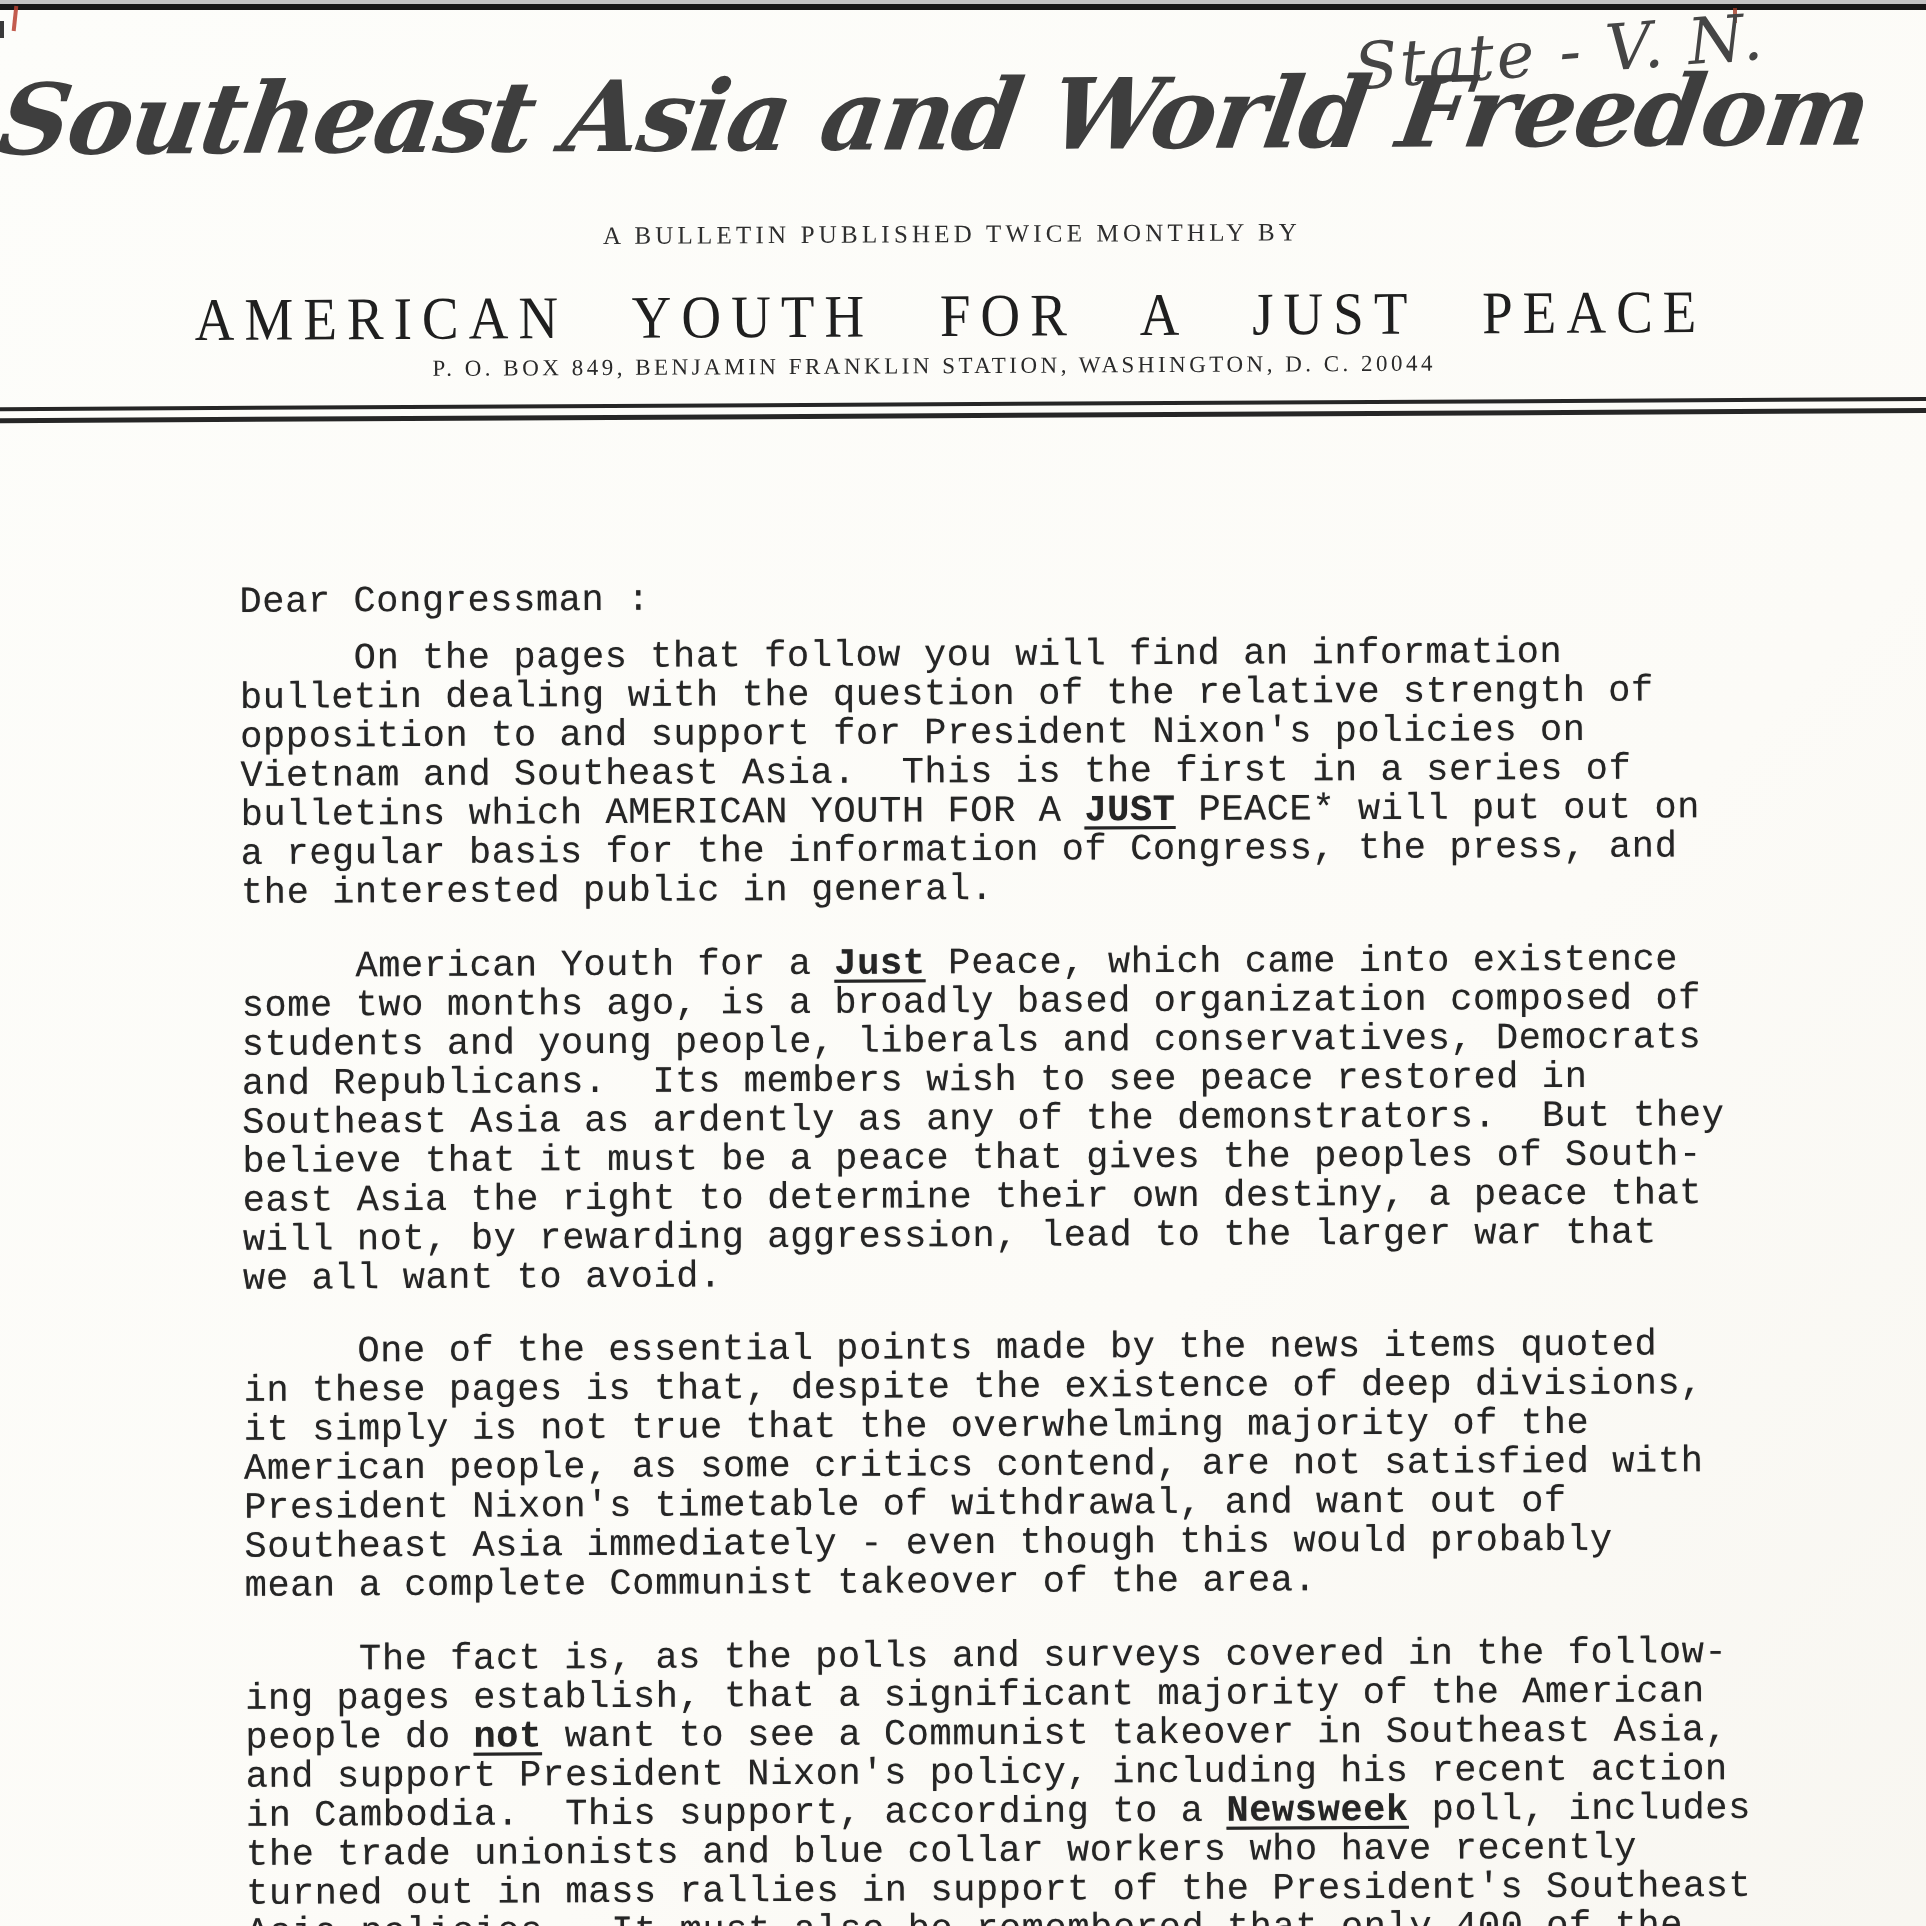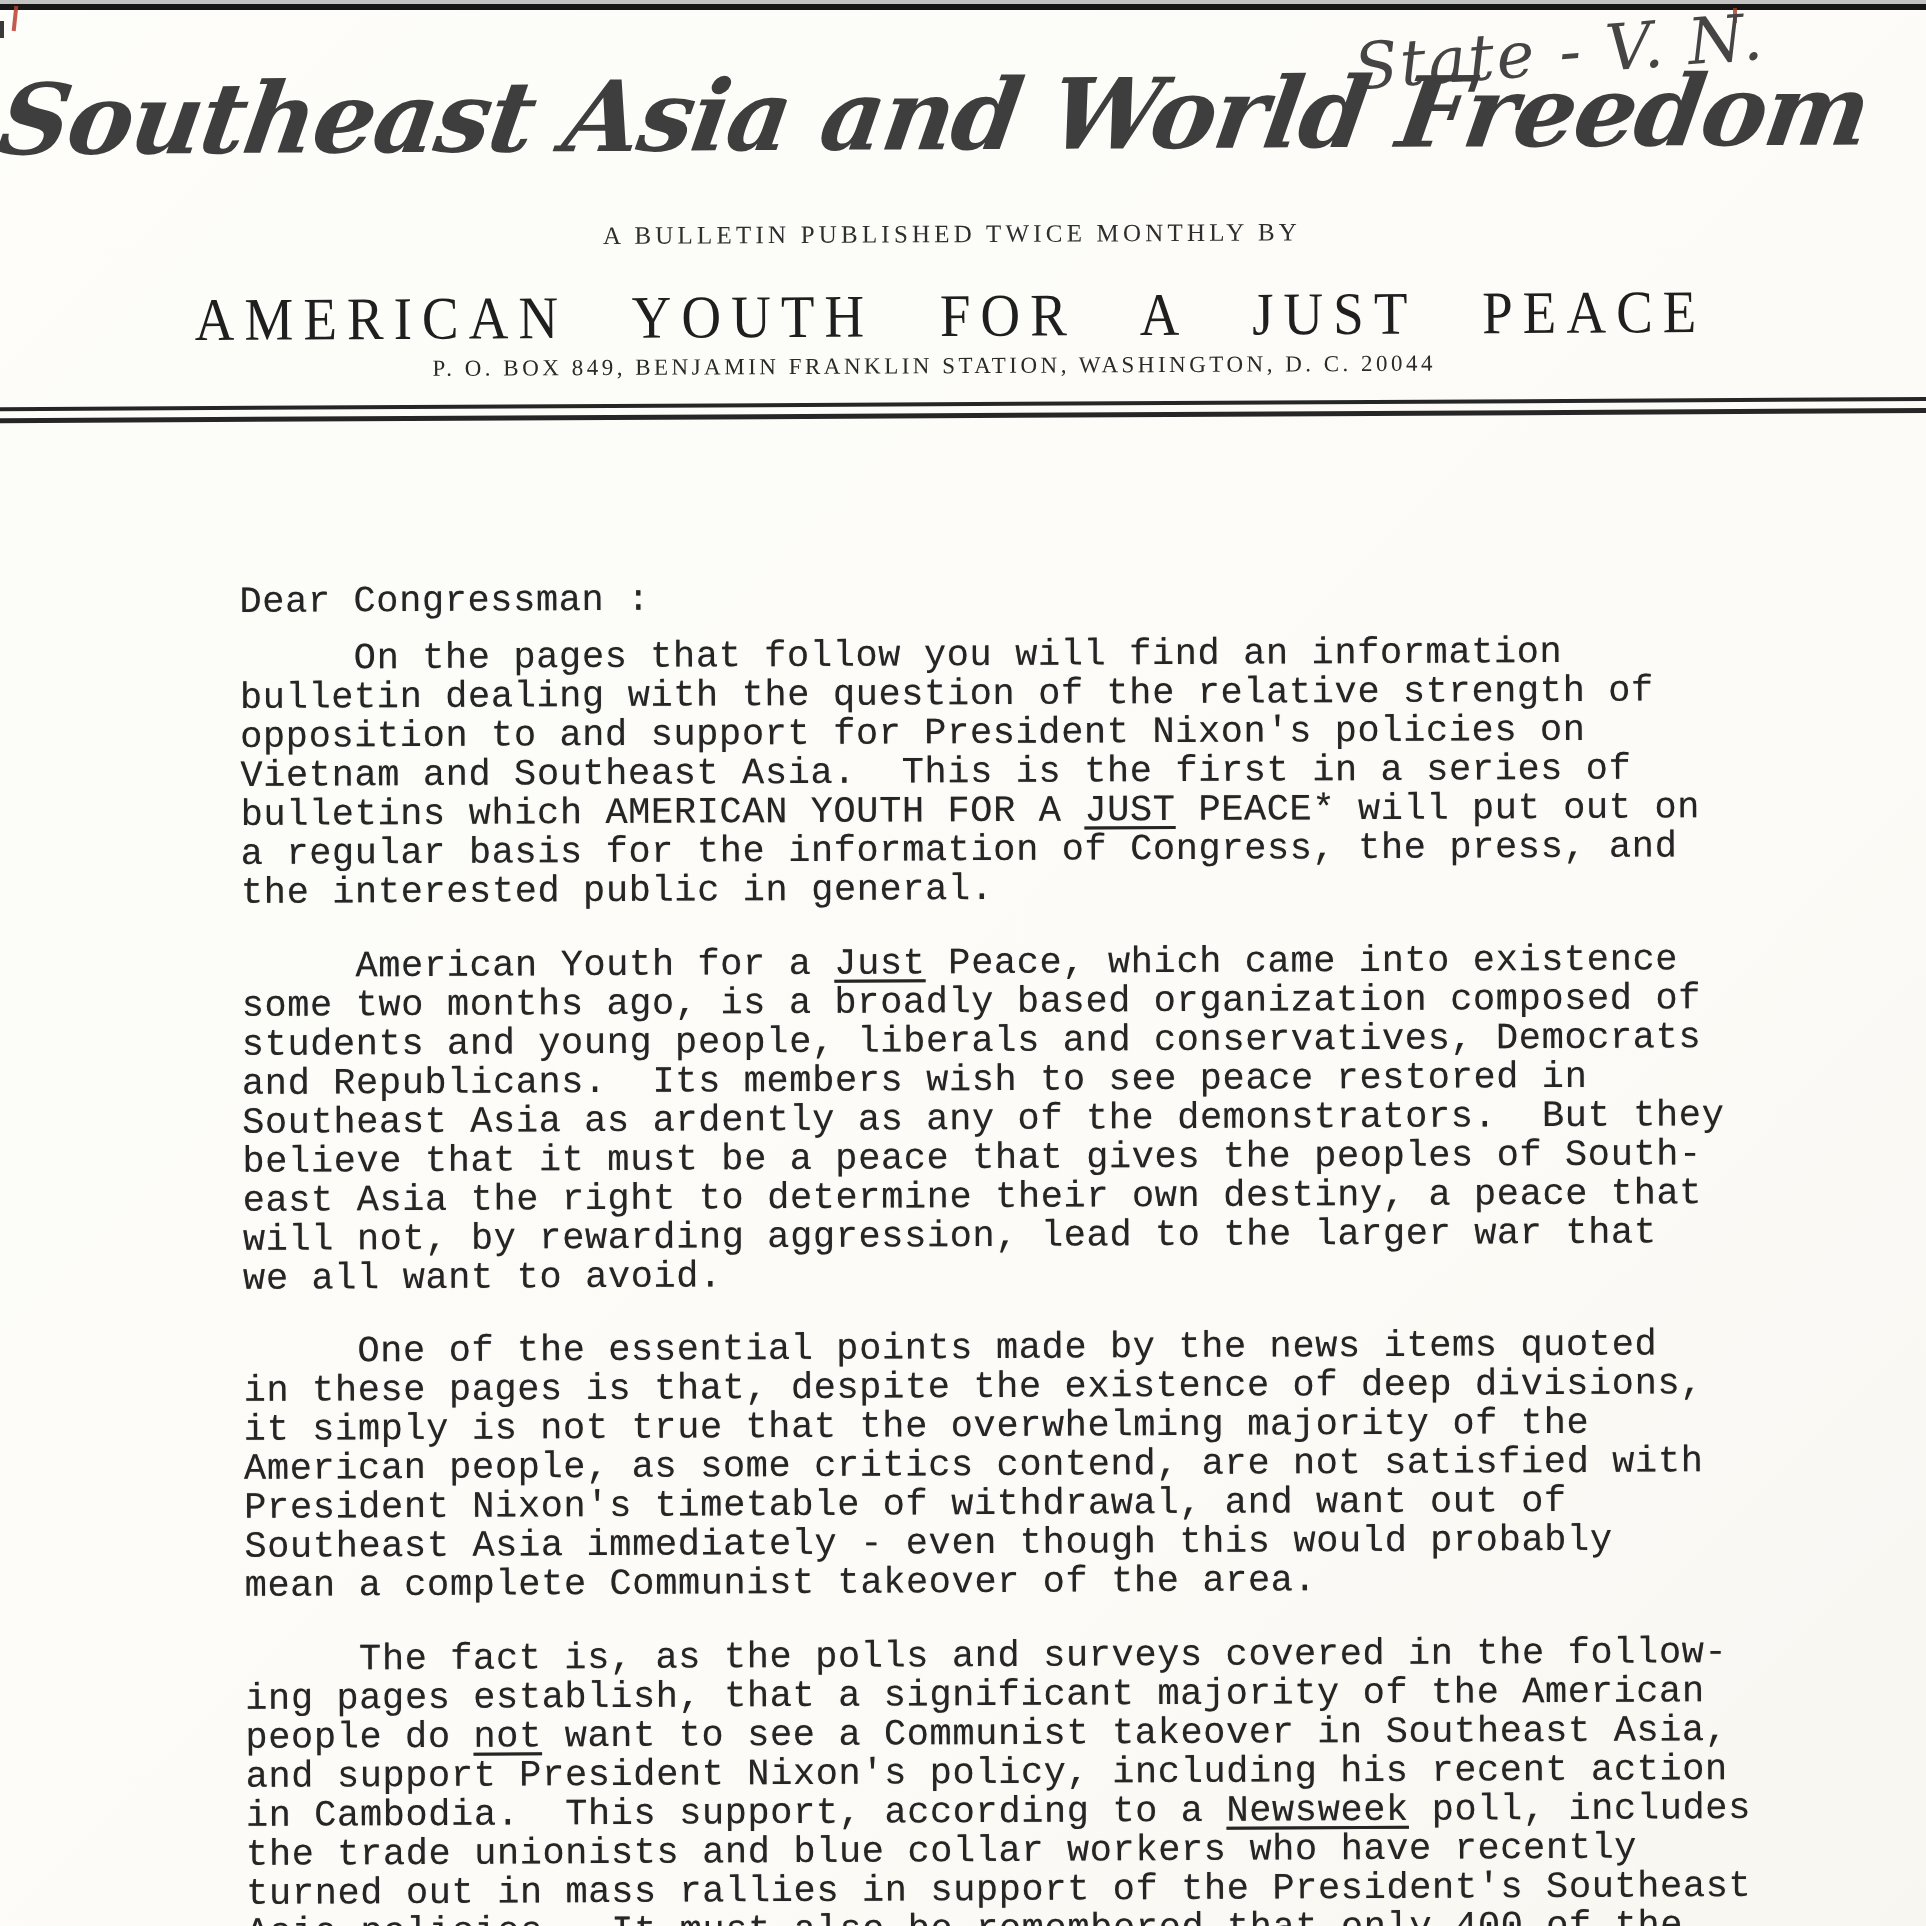--- a/index.html
+++ b/index.html
@@ -46,21 +46,21 @@
     color:#2a2a2a;white-space:nowrap;
   }
   .rule{position:absolute;left:-11.6px;right:-11.6px;background:var(--rule,#262626);}
   .rule1{top:402px;height:3.9px;}
   .rule2{top:413px;height:5px;}
 
   .letter{position:absolute;left:243px;top:0;width:1618px;height:2542px;
     font-size:37px;line-height:39px;letter-spacing:0.6px;color:var(--ink,#252525);}
   .tblock{position:absolute;left:0;white-space:pre;text-shadow:0 0 0.8px rgba(30,30,30,.45);}
   .tblock .line{white-space:pre;}
-  .u{text-decoration:underline;text-decoration-thickness:2.7px;text-underline-offset:5.8px;}
+  .u{text-decoration:underline;text-decoration-thickness:2.7px;text-underline-offset:5.8px;font-weight:bold;}
 </style>
 </head>
 <body>
 
 <div class="page">
 
   <div class="scan-top-light"></div>
   <div class="scan-top-dark"></div>
   <div class="scan-left-tick"></div>
   <div class="red-mark-a"></div>

